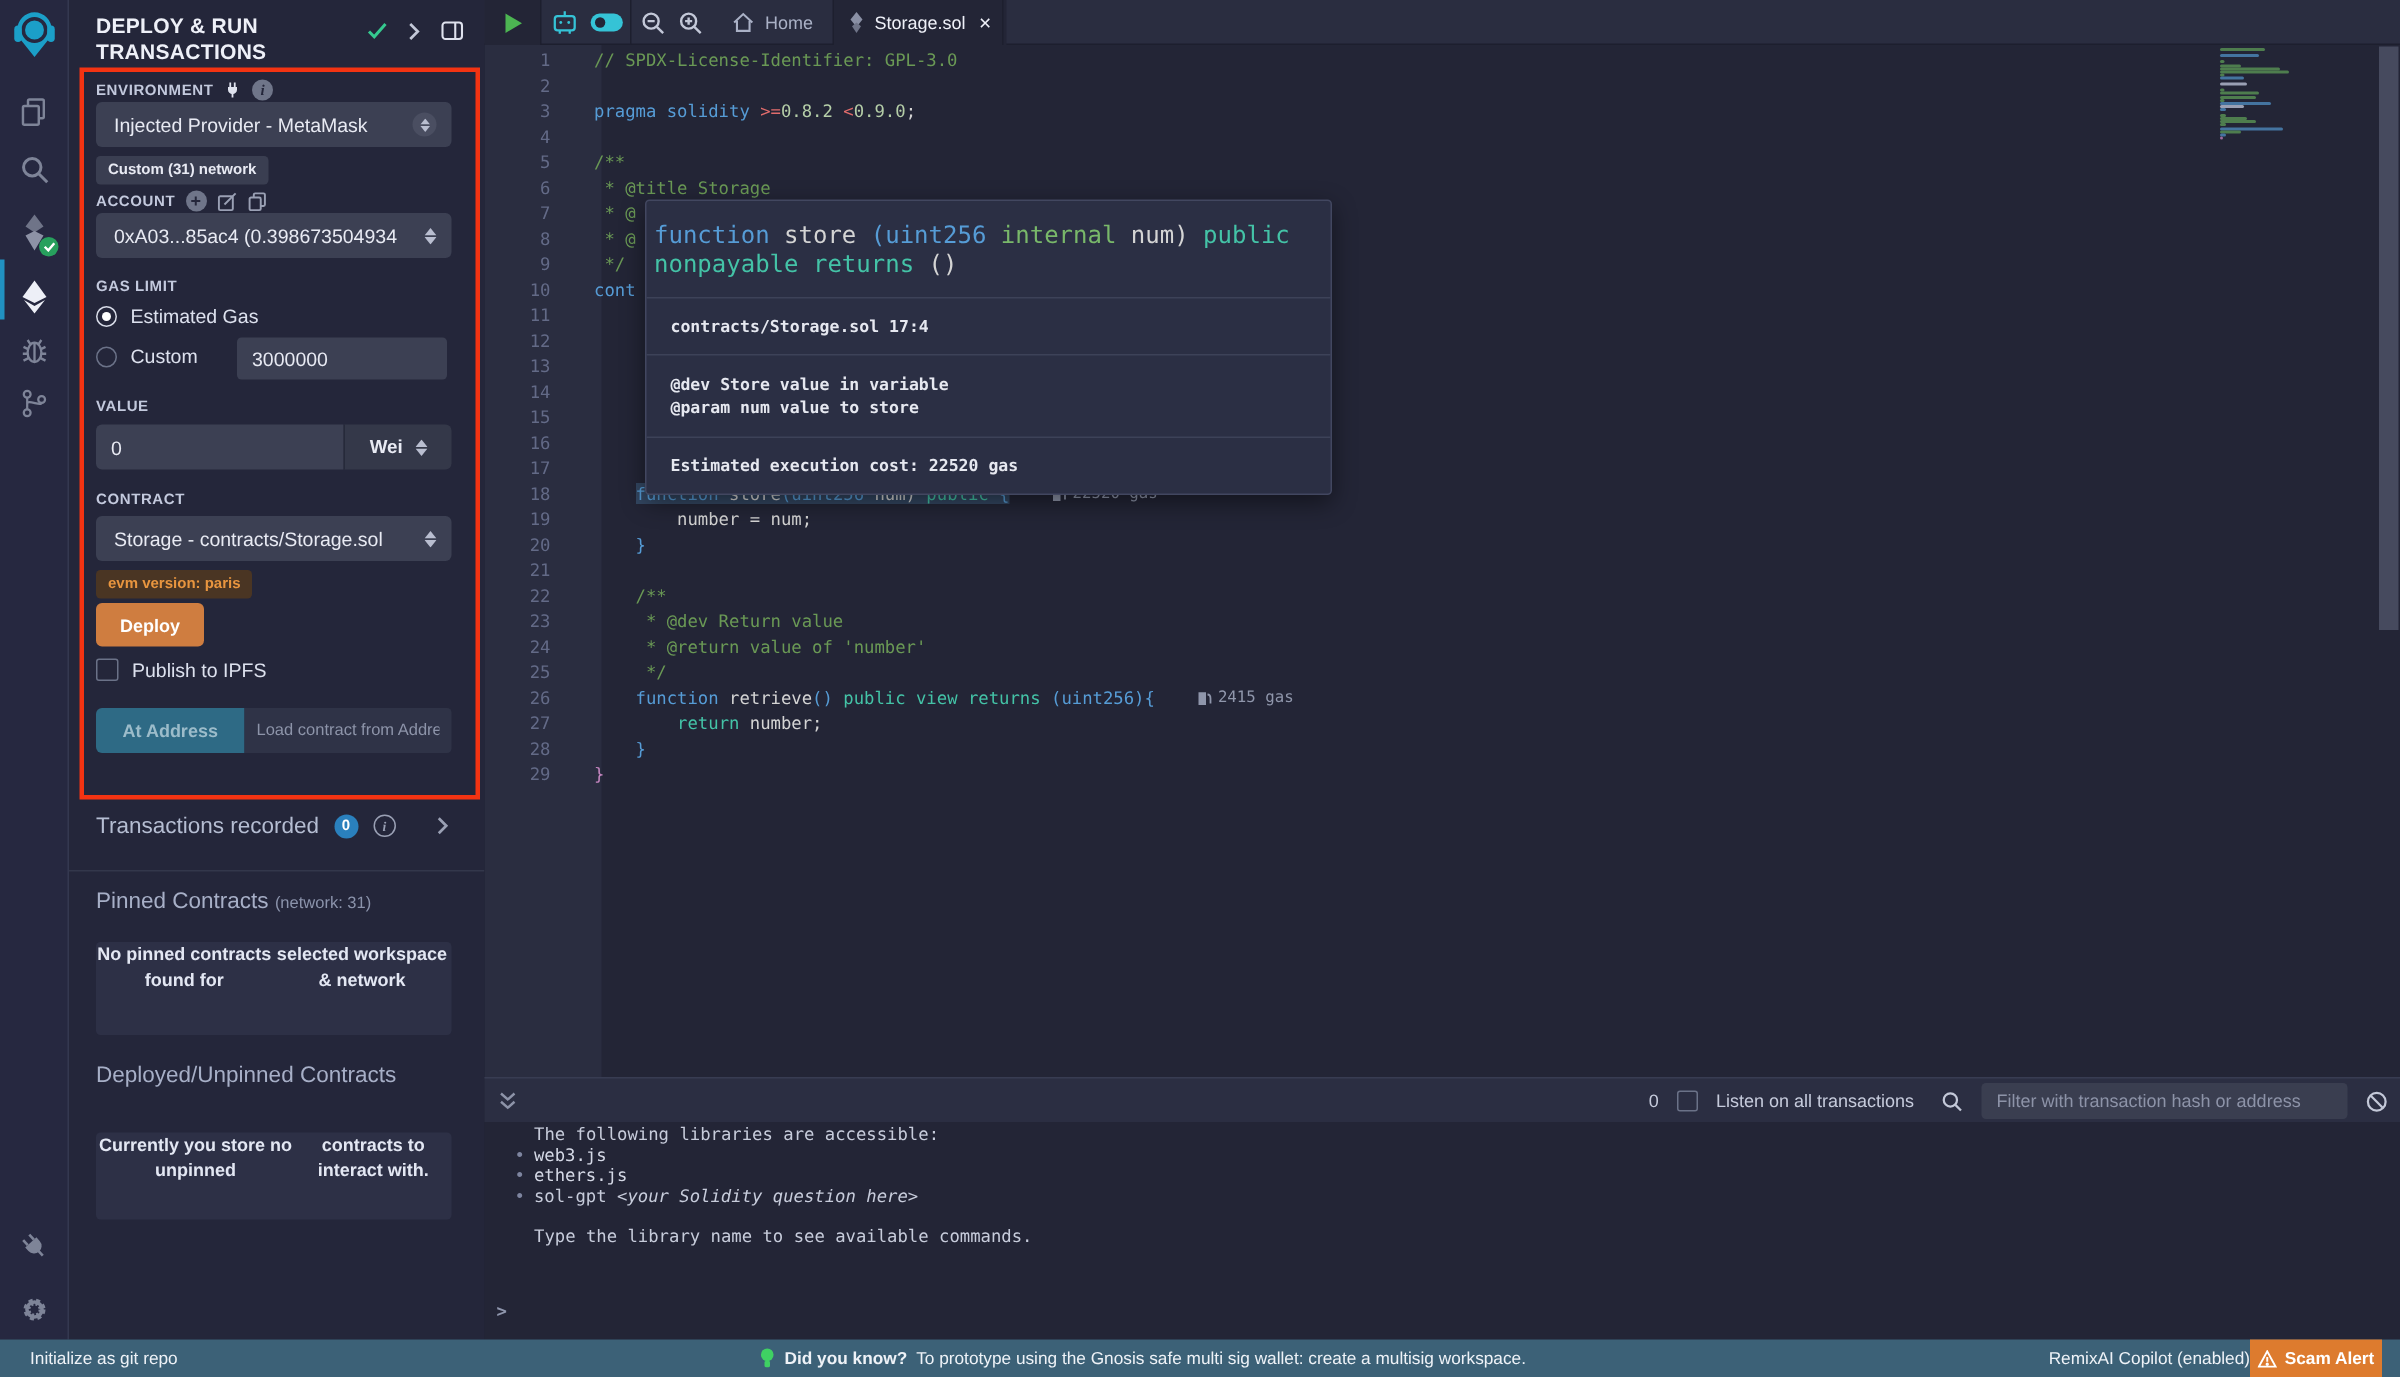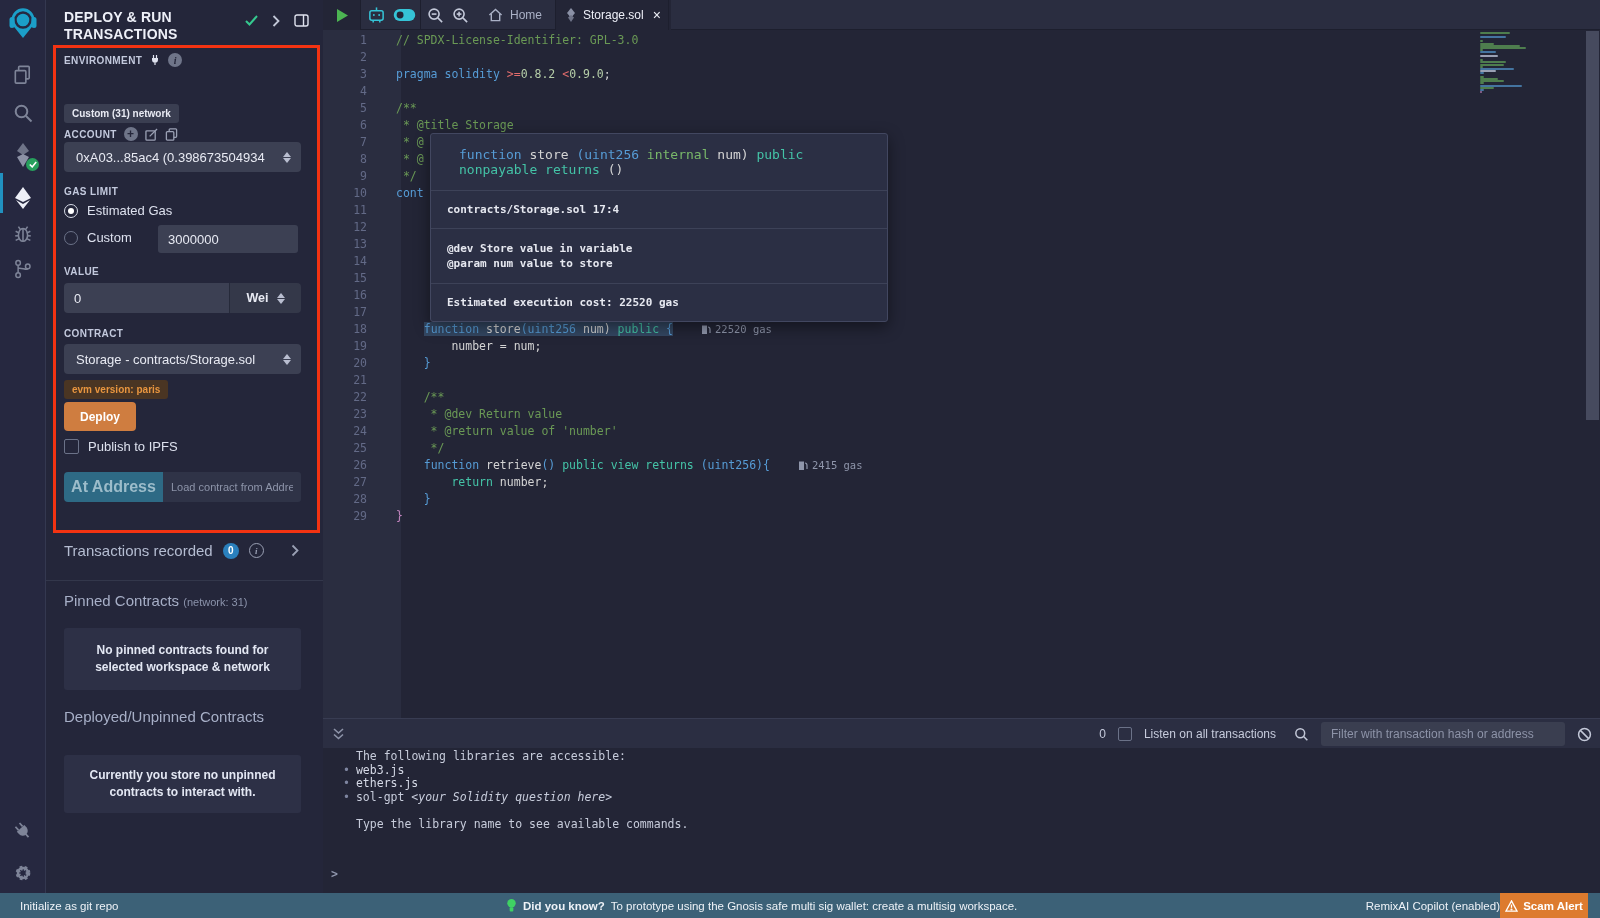--- a/index.html
+++ b/index.html
@@ -31,27 +31,27 @@
   .select .grow { flex:1; overflow:hidden; text-overflow:clip; white-space:nowrap; }
   .pill { display:inline-block; background:#3a3e51; border-radius:3px; font-size:10px; font-weight:bold; color:#e8eaf3; padding:4px 8px; }
   .pill.evm { background:#4a3523; color:#e8953f; }
   .radio { width:14px; height:14px; border-radius:50%; border:1.5px solid #6b7288; display:inline-block; position:relative; flex:0 0 auto;}
   .radio.sel { border-color:#d8dce8; }
   .radio.sel::after { content:""; position:absolute; left:3px; top:3px; width:6px; height:6px; border-radius:50%; background:#ffffff; }
   .row { display:flex; align-items:center; gap:9px; color:#dde1ee; font-size:13px; }
   .tinput { background:#3c4053; border:none; border-radius:3px; color:#e8eaf3; font-size:13px; padding:0 10px; outline:none; }
   .checkbox { width:15px; height:15px; border:1.5px solid #6b7288; border-radius:2px; background:transparent; display:inline-block; flex:0 0 auto;}
   .btn-deploy { left:18px; width:72px; height:29px; background:#cf7d40; border:none; border-radius:4px; color:#fff; font-weight:bold; font-size:12px; cursor:pointer; }
-  .ataddr-btn { width:99px; height:30px; background:#2e6a85; border:none; border-radius:4px 0 0 4px; color:#9cbcca; font-weight:bold; font-size:16px; cursor:pointer; }
+  .ataddr-btn { width:99px; height:30px; background:#2e6a85; border:none; border-radius:4px 0 0 4px; color:#9cbcca; font-weight:bold; font-size:12px; cursor:pointer; }
   .ataddr-input { width:138px; height:30px; background:#2f3347; border:none; border-radius:0 3px 3px 0; color:#c7ccdb; font-size:11px; padding:0 8px; outline:none; }
   .ataddr-input::placeholder { color:#8d94a9; }
   .divider { left:0; width:277px; height:1px; background:#33374b; }
   .sec-title { font-size:15px; color:#a7afc7; }
   .sec-title .sub { font-size:11px; color:#8b93ab; }
-  .empty-box { left:18px; width:237px; background:#2d3046; border-radius:3px; text-align:center; font-size:12px; font-weight:bold; color:#e3e7f3; line-height:17px; display:flex; flex-direction:column; justify-content:center; }
+  .empty-box { left:18px; width:237px; background:#2d3046; border-radius:3px; text-align:center; font-size:12px; font-weight:bold; color:#e3e7f3; line-height:17px; display:flex; flex-direction:row; justify-content:center; }
   .count-badge { width:16px; height:16px; border-radius:50%; background:#2a80bd; color:#fff; font-size:10px; font-weight:bold; display:flex; align-items:center; justify-content:center; }
   .info-outline { width:15px; height:15px; border-radius:50%; border:1.3px solid #9aa0b4; color:#9aa0b4; font-size:9px; font-style:italic; font-weight:bold; display:flex; align-items:center; justify-content:center; font-family:"Liberation Serif",serif;}
   .red-rect { position:absolute; left:53px; top:45px; width:267px; height:488px; border:3px solid #f33312; z-index:6; pointer-events:none; }
 
   
   .main { position:absolute; left:323px; top:0; width:1277px; height:893px; background:#232536; }
   .toolbar { position:absolute; left:0; top:0; right:0; height:30px; background:#2a2d40; border-bottom:1px solid #1d1f2e; }
   .tb-cell { position:absolute; top:0; height:30px; display:flex; align-items:center; justify-content:center; }
   .vsep { position:absolute; top:0; width:1px; height:30px; background:#1d1f2e; }
   .tab { position:absolute; top:0; height:30px; display:flex; align-items:center; gap:7px; padding:0 10px; font-size:12px; color:#aab1c6; cursor:pointer;}
@@ -65,21 +65,21 @@
   .cline .code { margin-left:29px; }
   .c-com { color:#6a9955; } .c-kw { color:#569cd6; } .c-tk { color:#44c3a7; }
   .c-id { color:#d4d4d4; } .c-num { color:#b5cea8; } .c-op { color:#e06c6c; }
   .c-pk { color:#c586c0; } .c-grn { color:#79b86a; }
   .selwrap { background:rgba(72,114,153,.45); }
   .gasnote { display:inline-flex; align-items:center; gap:4px; margin-left:28px; color:#8f96ab; font-size:10.5px; font-family:"DejaVu Sans Mono", monospace; }
 
   .tooltip { position:absolute; left:107px; top:103px; width:458px; background:#2b2f44; border:1px solid #424760; border-radius:3px; box-shadow:0 5px 16px rgba(0,0,0,.45); z-index:8; font-family:"DejaVu Sans Mono", monospace; }
   .tt-row { padding:12px 16px; border-bottom:1px solid #3d4258; color:#e6e8f0; font-size:11px; font-weight:bold; }
   .tt-row:last-child { border-bottom:none; }
-  .tt-sig { font-size:13px; font-weight:normal; padding:13px 28px; }
+  .tt-sig { font-size:16px; font-weight:normal; padding:13px 5px; }
   .tt-doc div { line-height:15px; }
 
   .minimap { position:absolute; left:1155px; top:2px; width:106px; height:200px; }
   .mm-row { position:absolute; left:2px; height:2px; border-radius:1px; }
   .mm-g{background:#4e7d4e;} .mm-b{background:#4474a0;} .mm-w{background:#9aa0b4;} .mm-p{background:#9c6a9c;}
   .scrollbar { position:absolute; left:1263px; top:1px; width:13px; height:389px; background:#464a5e; cursor:pointer;}
 
   .terminal-bar { position:absolute; left:0; top:718px; right:0; height:30px; background:#2b2e42; border-top:1px solid #383c52; display:flex; align-items:center; }
   .tb-right { position:absolute; right:8px; top:0; height:30px; display:flex; align-items:center; gap:12px; }
   .filter-input { width:244px; height:24px; background:#3a3e50; border:none; border-radius:3px; color:#c7ccdb; font-size:12px; padding:0 10px; outline:none; }
@@ -205,20 +205,31 @@
     <span>ENVIRONMENT</span>
     <span>
       <svg width="12" height="12" viewBox="0 0 24 24" fill="none" stroke="#dfe2ee" stroke-width="2.4">
           <line x1="9" y1="2" x2="9" y2="8"></line>
           <line x1="15" y1="2" x2="15" y2="8"></line>
           <path d="M6 8 h12 v3.5 a6 6 0 0 1 -12 0 Z" fill="#dfe2ee" stroke="none"></path>
           <line x1="12" y1="17" x2="12" y2="22"></line>
         </svg>
     </span>
     <span style="width:14px;height:14px;border-radius:50%;background:#6f7589;color:#24263a;display:flex;align-items:center;justify-content:center;font-size:10px;font-weight:bold;font-style:italic;font-family:'Liberation Serif',serif;">i</span>
+  </div>
+  <div class="sp-abs select" style="top:68px">
+    <span class="grow">Injected Provider - MetaMask</span>
+    <span style="width:16px;height:16px;border-radius:50%;background:#4a4e61;display:flex;flex-direction:column;align-items:center;justify-content:center;gap:1px;">
+      <svg width="7" height="4" viewBox="0 0 8 5">
+          <polygon points="0,5 4,0 8,5" fill="#b9bed0"></polygon>
+        </svg>
+      <svg width="7" height="4" viewBox="0 0 8 5">
+          <polygon points="0,0 4,5 8,0" fill="#b9bed0"></polygon>
+        </svg>
+    </span>
   </div>
   <span class="sp-abs pill" style="left:18px; top:104px">Custom (31) network</span>
 
   <div class="sp-abs sec-label" style="left:18px; top:127px">
     <span>ACCOUNT</span>
     <span style="width:14px;height:14px;border-radius:50%;background:#6f7589;color:#24263a;display:flex;align-items:center;justify-content:center;font-size:12px;font-weight:bold;">+</span>
     <span>
       <svg width="13" height="13" viewBox="0 0 14 14" fill="none" stroke="#9aa0b4" stroke-width="1.4">
           <rect x="1" y="3" width="10" height="10" rx="1"></rect>
           <line x1="5" y1="9" x2="13" y2="1"></line>

